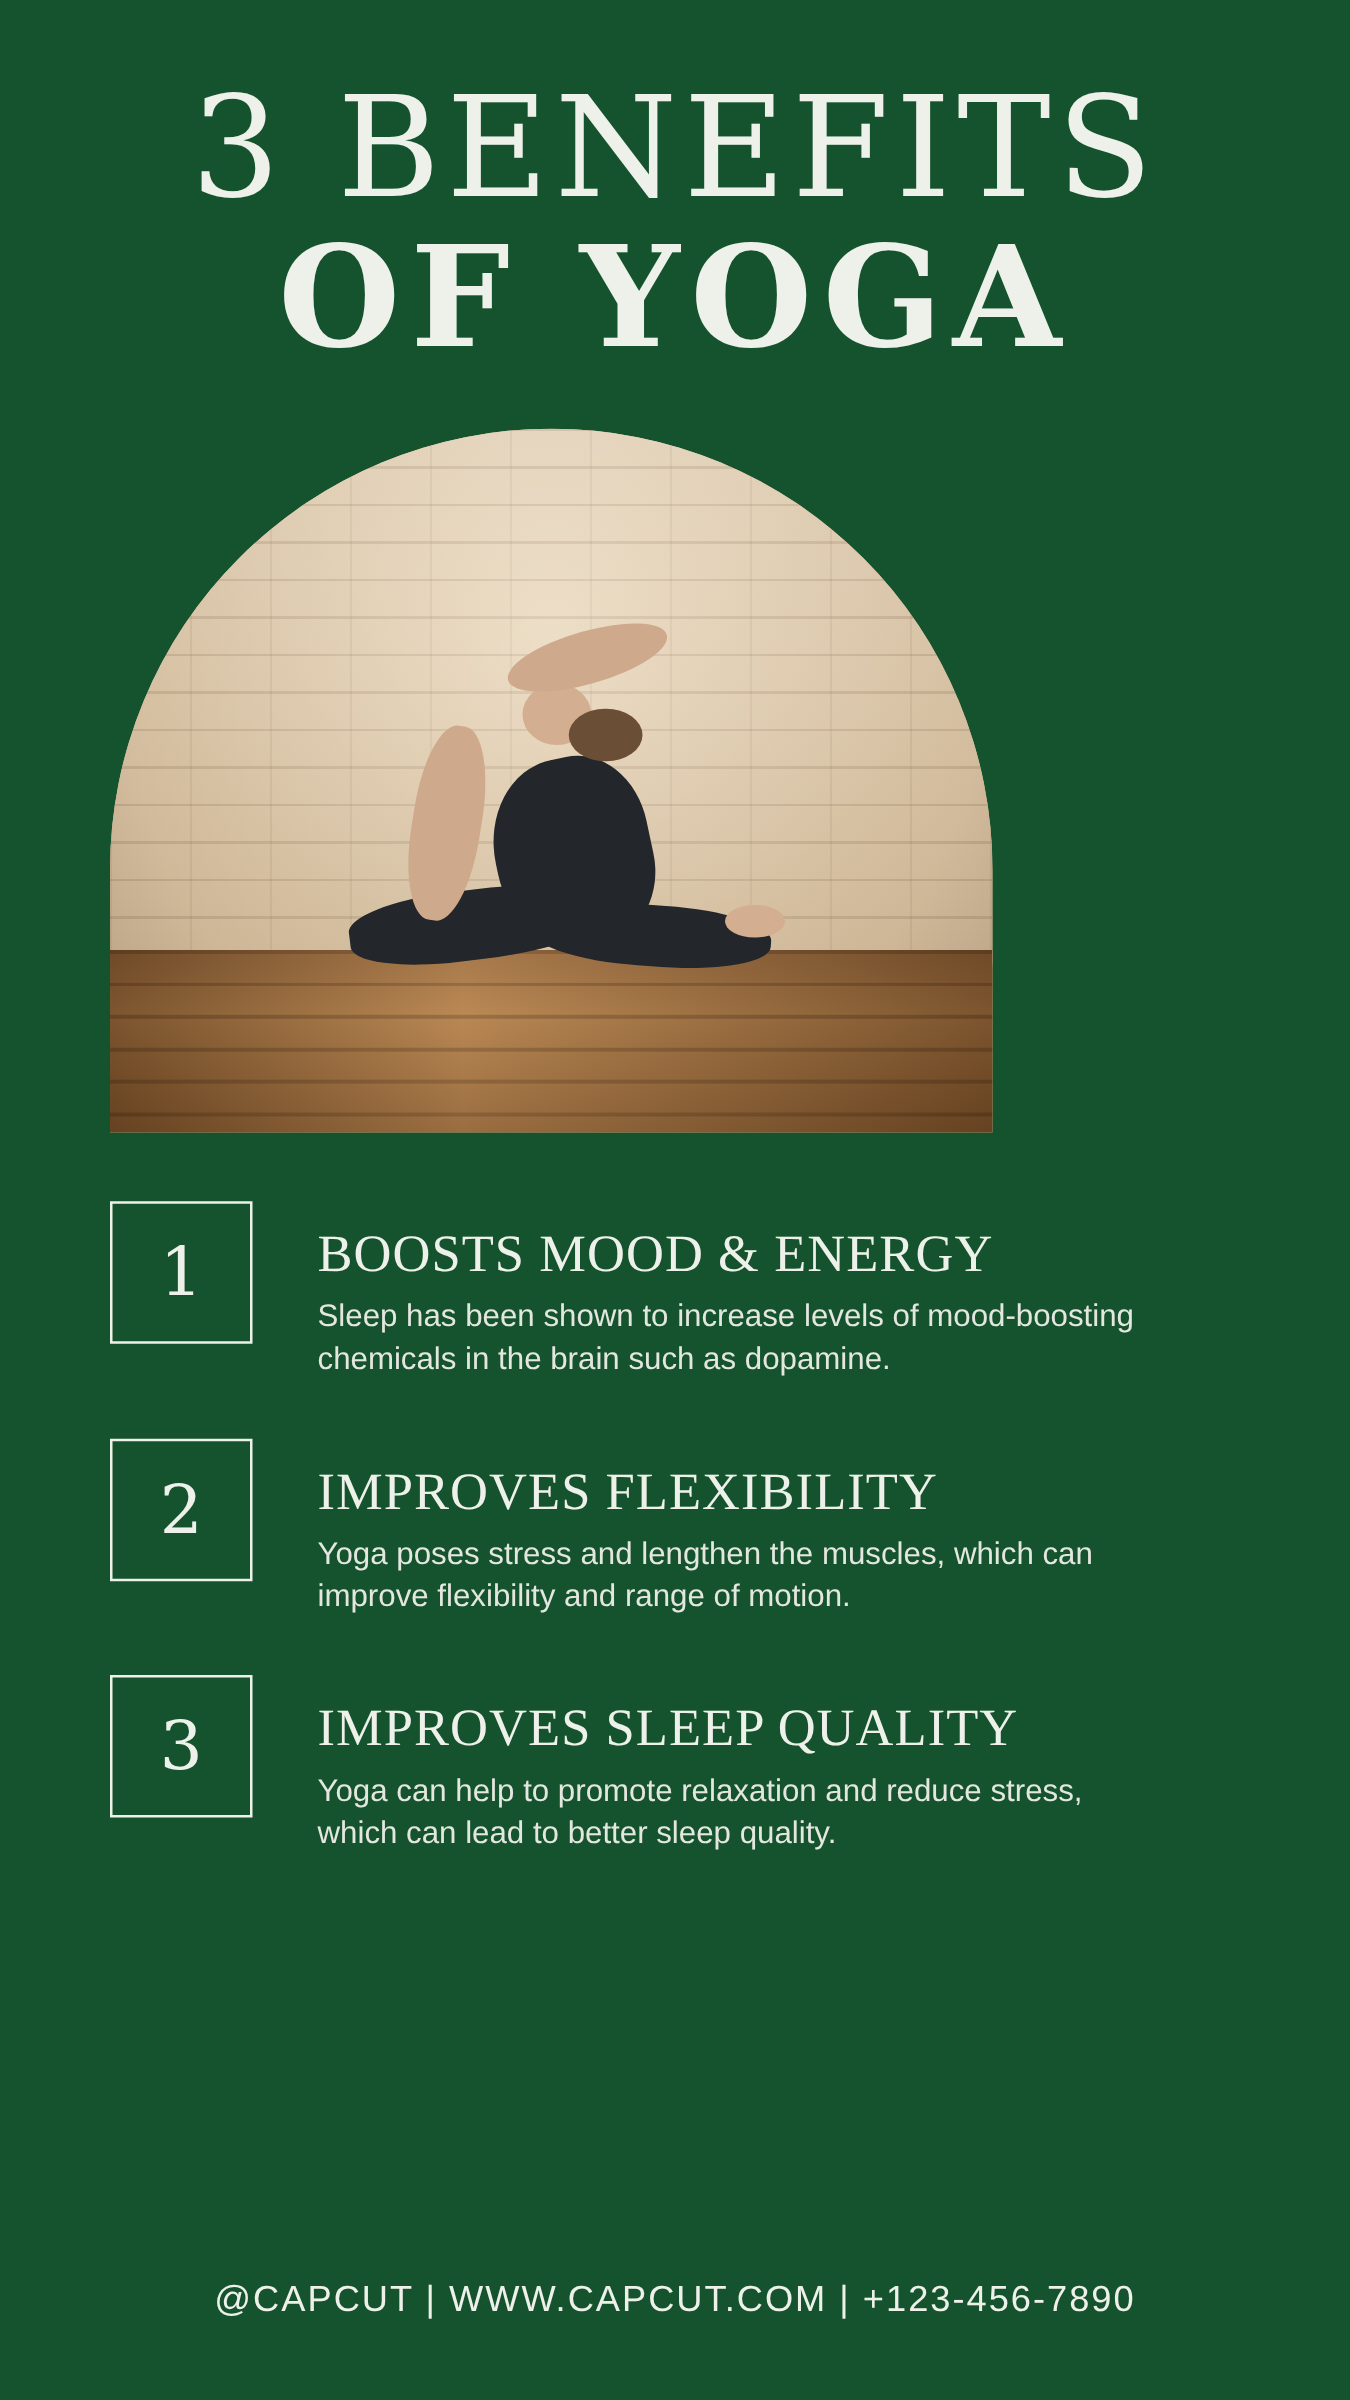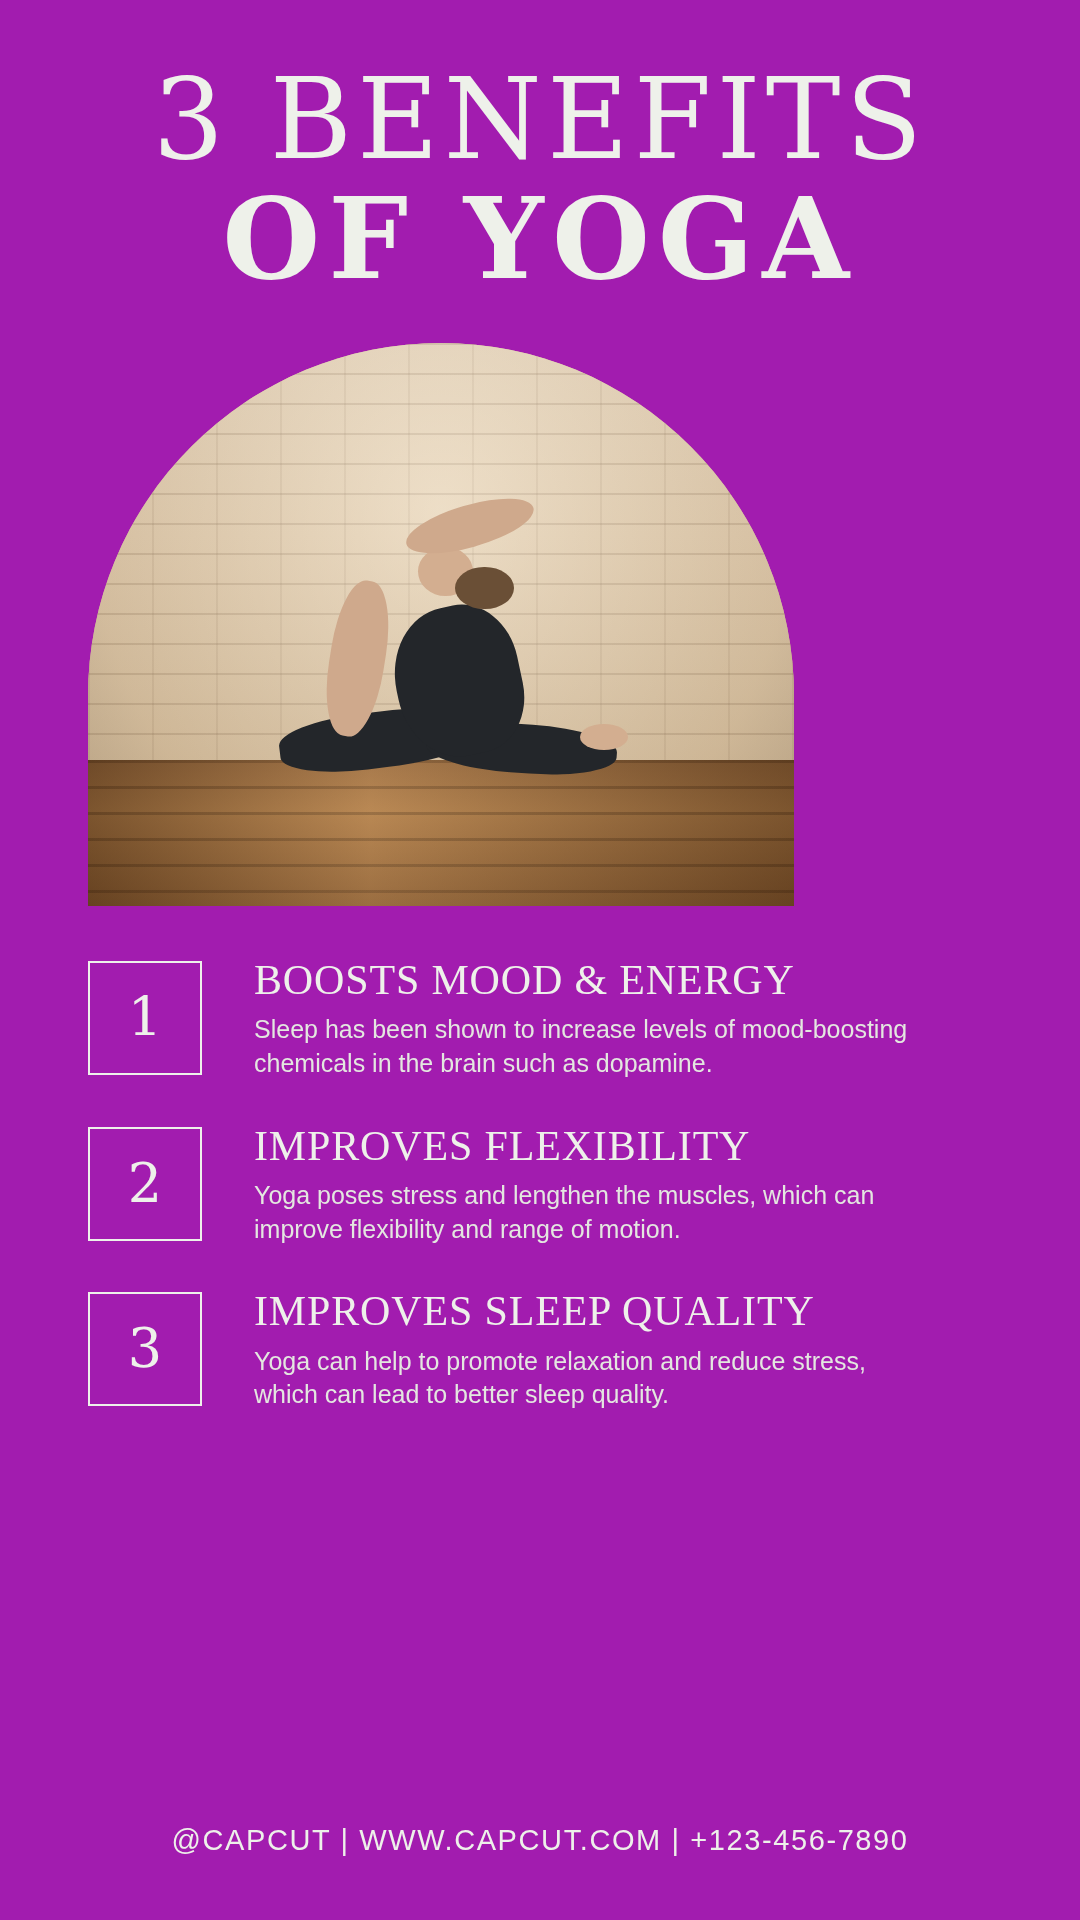--- a/index.html
+++ b/index.html
@@ -12,21 +12,21 @@
     background: #262729;
     font-family: "Liberation Sans", sans-serif;
     overflow: hidden;
     position: relative;
   }
 
   .poster {
     position: relative;
     width: 1080px;
     height: 1920px;
-    background: #a21caf;
+    background: #14532d;
     box-sizing: border-box;
   }
 
   
   .title-block {
     padding-top: 62px;
     text-align: center;
   }
   .title-line {
     font-family: "DejaVu Serif", serif;
@@ -233,20 +233,21 @@
   }
   .benefit-title {
     font-family: "Liberation Serif", serif;
     font-size: 42px;
     color: #eef1ea;
     letter-spacing: 0.02em;
     text-transform: uppercase;
     line-height: 1.1;
     margin-bottom: 10px;
     white-space: nowrap;
+    margin-top: 24px;
   }
   .benefit-desc {
     font-family: "Liberation Sans", sans-serif;
     font-size: 25px;
     color: #e4e7e0;
     line-height: 1.35;
     max-width: 680px;
   }
 
   

